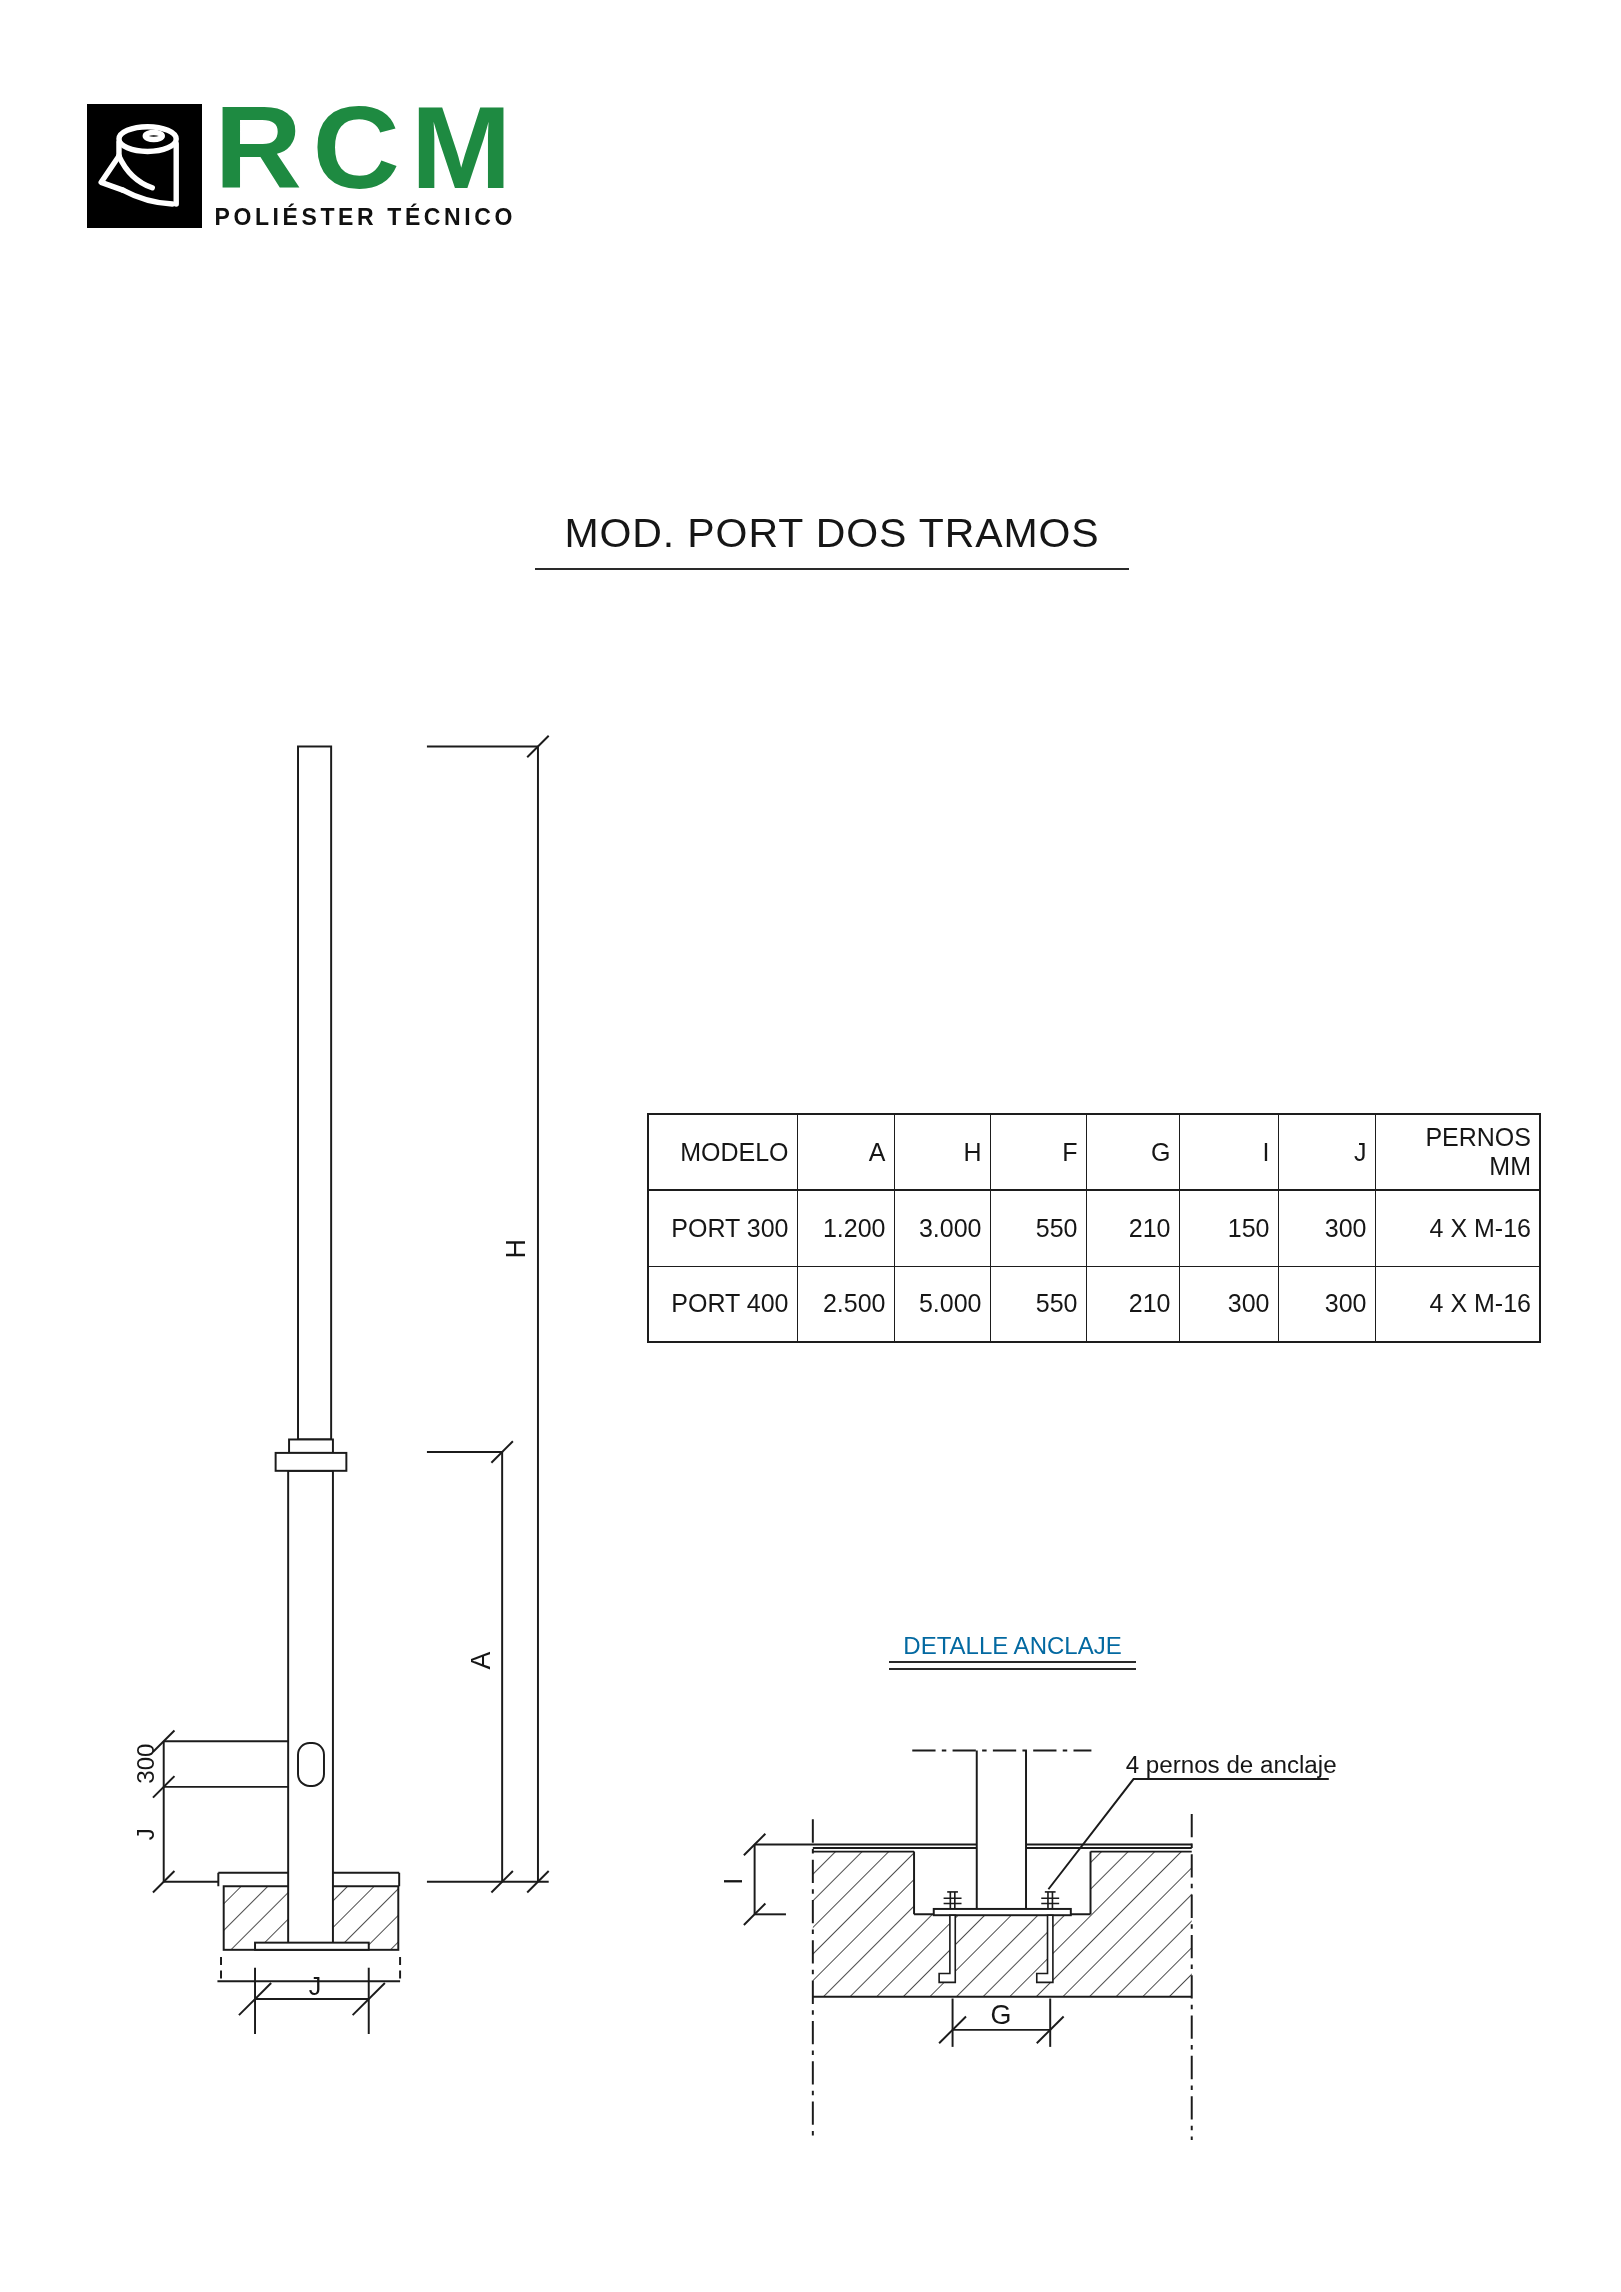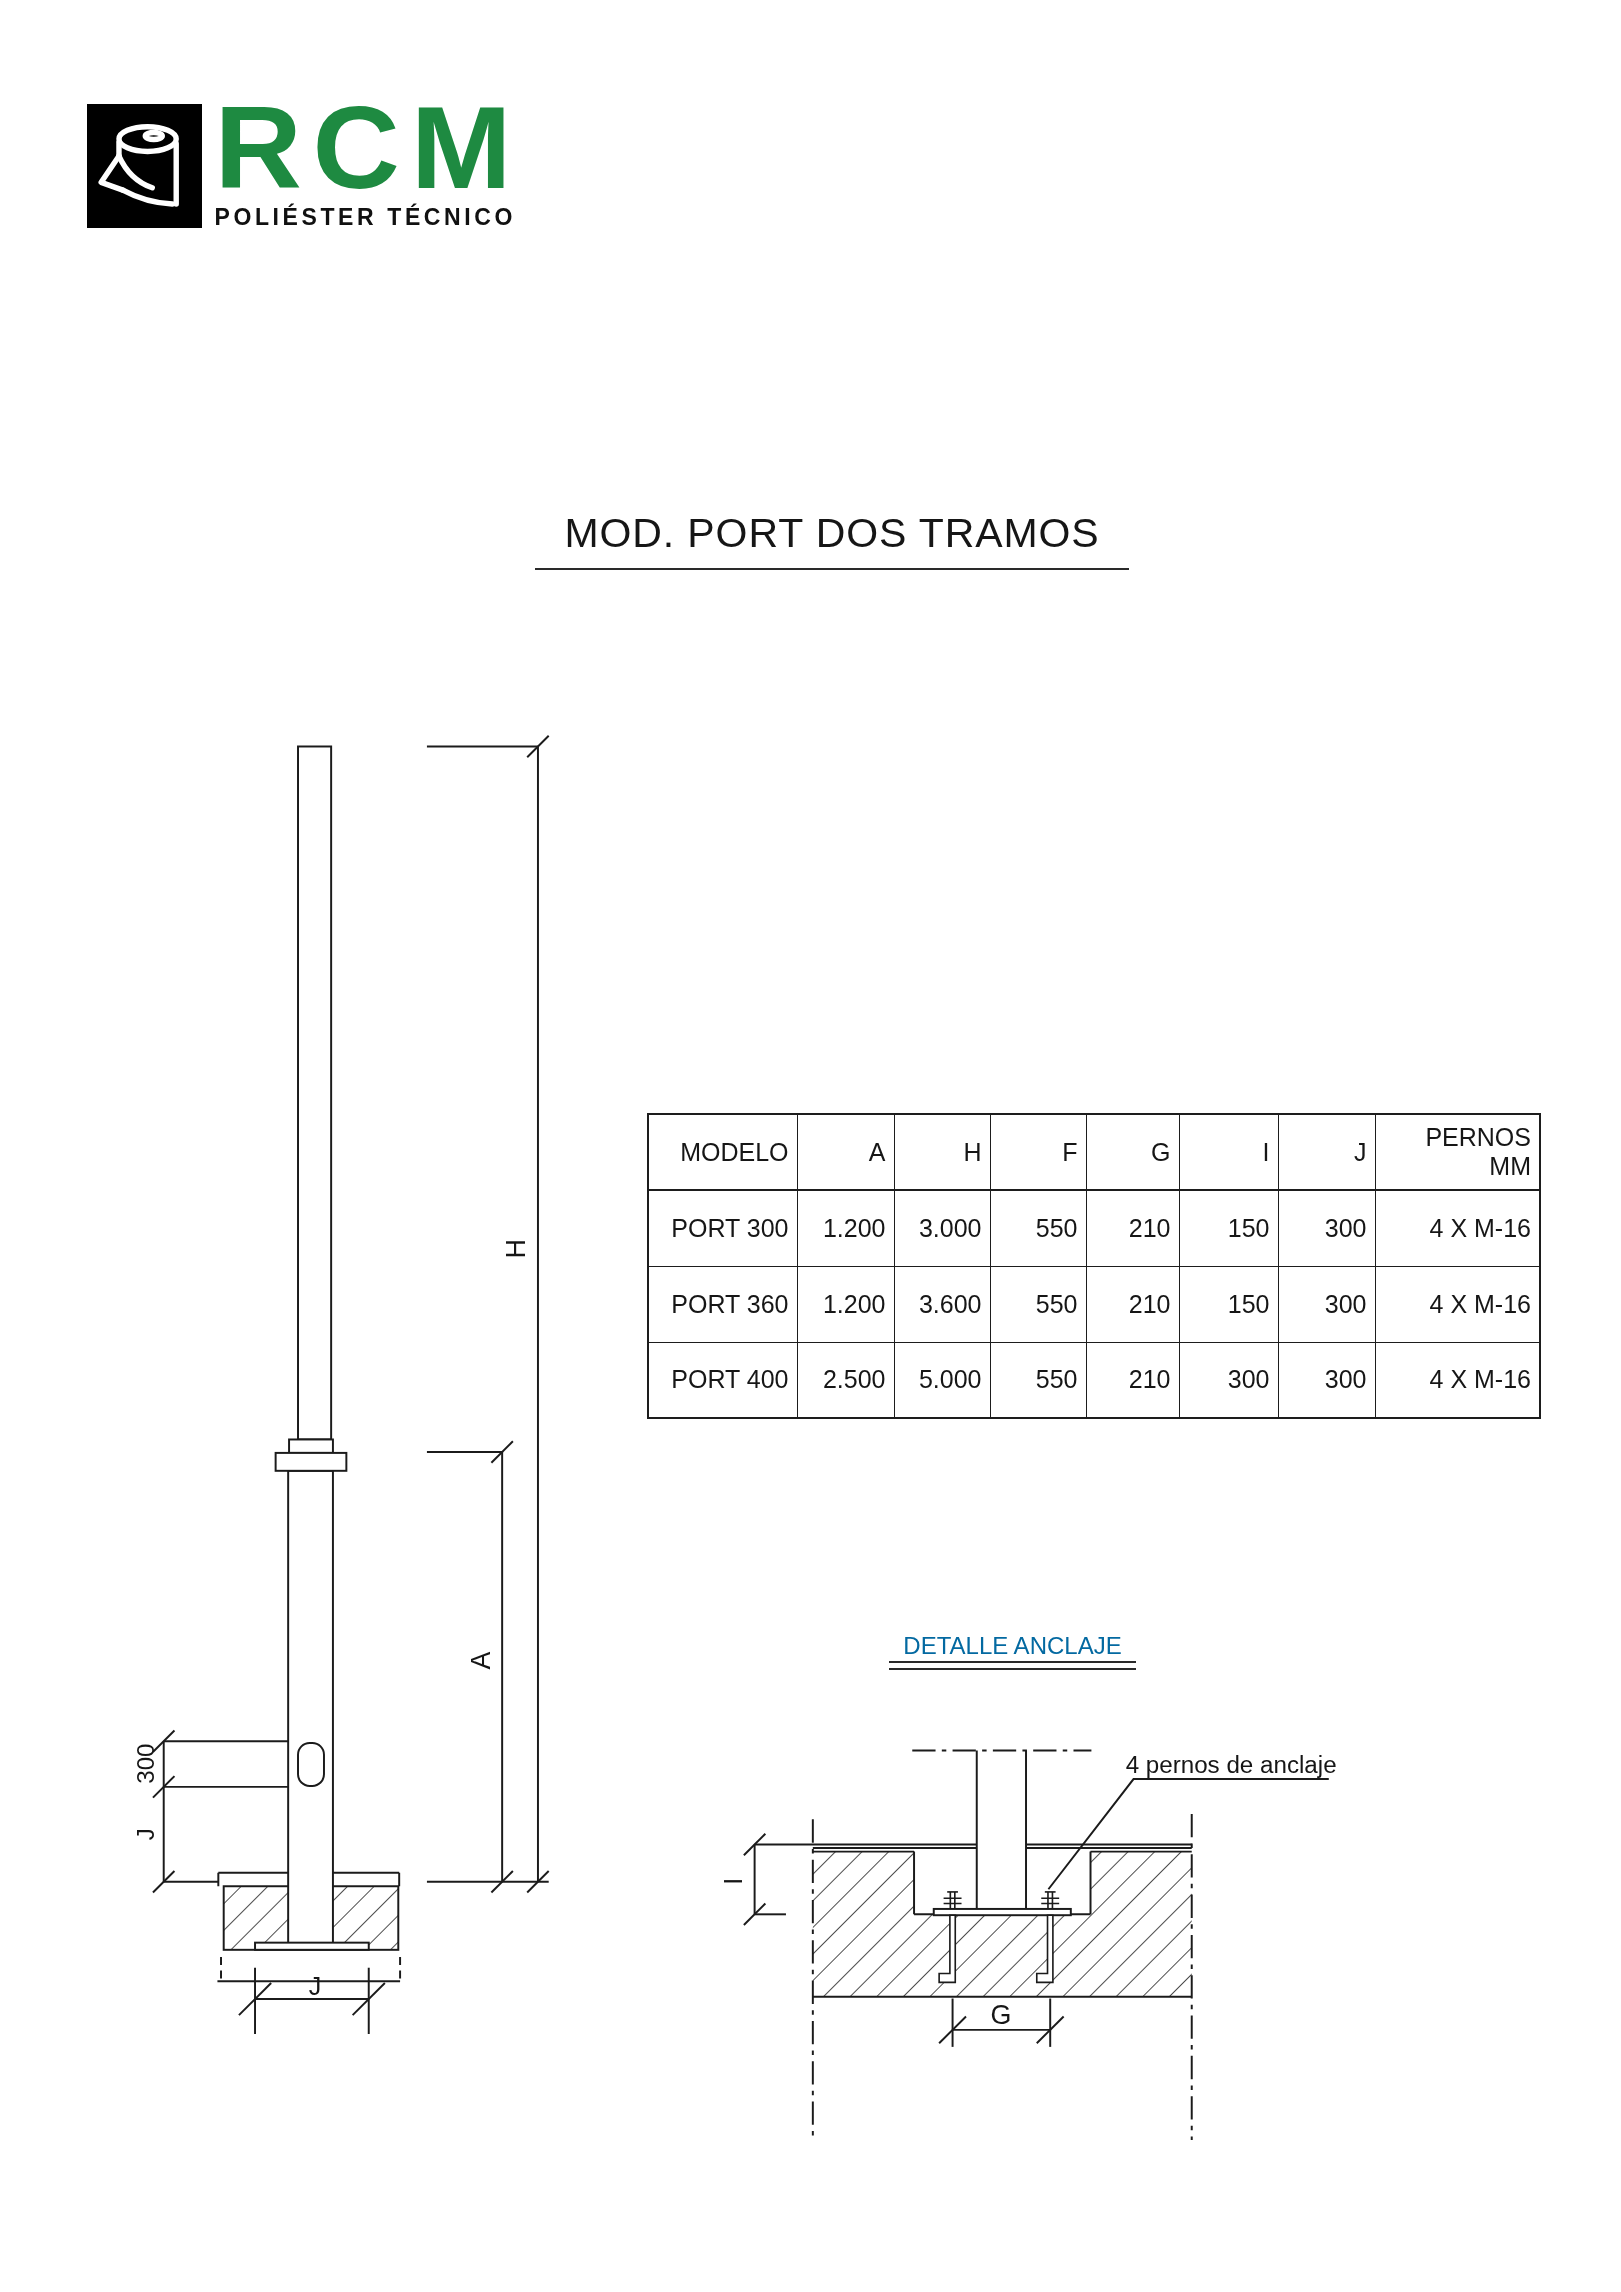--- a/index.html
+++ b/index.html
@@ -89,30 +89,20 @@
           <td>PORT 300</td>
           <td>1.200</td>
           <td>3.000</td>
           <td>550</td>
           <td>210</td>
           <td>150</td>
           <td>300</td>
           <td>4 X M-16</td>
         </tr>
         <tr>
-          <td>PORT 360</td>
-          <td>1.200</td>
-          <td>3.600</td>
-          <td>550</td>
-          <td>210</td>
-          <td>150</td>
-          <td>300</td>
-          <td>4 X M-16</td>
-        </tr>
-        <tr>
           <td>PORT 400</td>
           <td>2.500</td>
           <td>5.000</td>
           <td>550</td>
           <td>210</td>
           <td>300</td>
           <td>300</td>
           <td>4 X M-16</td>
         </tr>
       </tbody>

